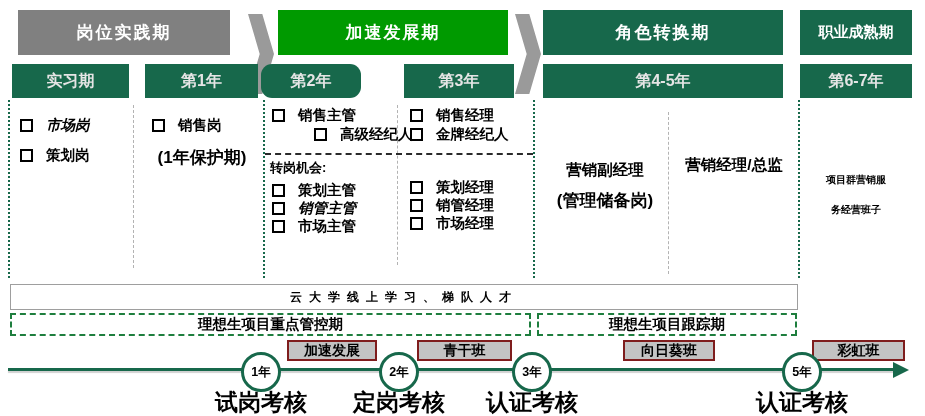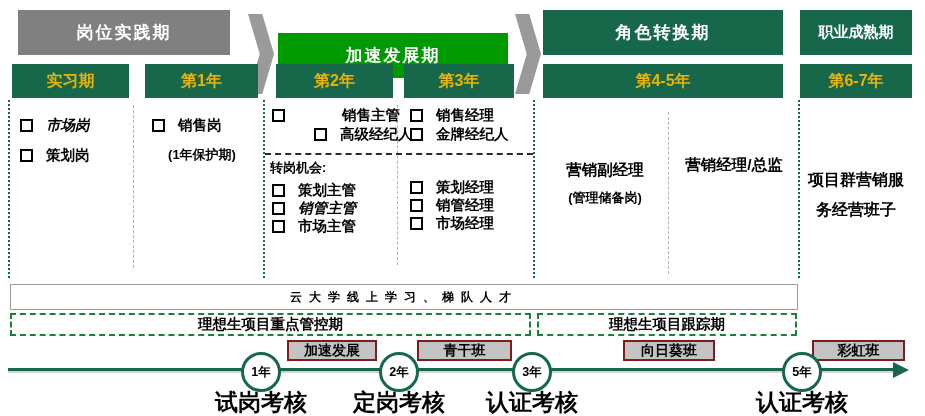--- a/index.html
+++ b/index.html
@@ -3,56 +3,56 @@
 <meta charset="utf-8">
 <style>
   html,body{margin:0;padding:0;background:#fff;}
   .slide{position:relative;width:925px;height:416px;background:#fff;overflow:hidden;
          font-family:"Liberation Sans","DejaVu Sans",sans-serif;color:#000;}
 
   
   .stage{position:absolute;top:10px;height:45px;display:flex;align-items:center;justify-content:center;
          color:#fff;font-weight:bold;font-size:17px;letter-spacing:2px;}
   .stage-1{left:18px;width:212px;background:#808080;}
-  .stage-2{left:278px;width:230px;background:#009A00;margin-top:23px;}
+  .stage-2{left:278px;width:230px;background:#009A00;}
   .stage-3{left:543px;width:240px;background:#17684B;}
   .stage-4{left:800px;width:112px;background:#17684B;font-size:15px;letter-spacing:0;}
 
   .flow-arrow{position:absolute;top:14px;height:80px;width:26px;background:#9a9a9a;
               clip-path:polygon(0 0,55% 0,100% 50%,55% 100%,0 100%,45% 50%);}
   .arrow-1{left:248px;} .arrow-2{left:515px;}
 
   
-  .period{position:absolute;top:64px;height:34px;background:#17684B;color:#eab308;font-weight:bold;
+  .period{position:absolute;top:64px;height:34px;background:#17684B;color:#e5e5e5;font-weight:bold;
           font-size:16px;display:flex;align-items:center;justify-content:center;}
   .per-intern{left:12px;width:117px;}
   .per-y1{left:145px;width:113px;}
-  .per-y2{left:276px;width:117px;}
+  .per-y2{left:261px;width:100px;border-radius:11px;}
   .per-y3{left:404px;width:110px;}
   .per-y45{left:543px;width:240px;}
   .per-y67{left:800px;width:112px;}
 
   
   .vgreen{position:absolute;top:100px;height:178px;width:0;border-left:2px dotted #17684B;}
   .vg-1{left:8px;} .vg-2{left:263px;} .vg-3{left:533px;} .vg-4{left:798px;}
   .vgray{position:absolute;width:0;border-left:1px dashed #b3b3b3;}
   .dv-1{left:133px;top:105px;height:163px;}
   .dv-2{left:397px;top:105px;height:160px;}
   .dv-3{left:668px;top:112px;height:162px;}
   .hdash{position:absolute;left:265px;top:153px;width:268px;border-top:2px dashed #2a2a2a;}
 
   
   .ck-item{position:absolute;display:flex;align-items:center;font-weight:bold;font-size:14.5px;white-space:nowrap;}
   .ck{width:9px;height:9px;border:2px solid #000;margin-right:13px;flex:none;background:#fff;}
-  .note{position:absolute;font-weight:bold;font-size:13px;text-align:center;white-space:nowrap;}
+  .note{position:absolute;font-weight:bold;font-size:17px;text-align:center;white-space:nowrap;}
   .transfer-title{position:absolute;left:270px;top:159px;font-weight:bold;font-size:13px;}
 
   .role-title{position:absolute;font-weight:bold;font-size:15.5px;text-align:center;white-space:nowrap;}
   .mature-block{position:absolute;left:799px;top:165px;width:114px;text-align:center;
-                font-weight:bold;font-size:16px;line-height:30px;}
+                font-weight:bold;font-size:10px;line-height:30px;}
 
   
   .band-solid{position:absolute;left:10px;top:284px;width:786px;height:24px;border:1px solid #9e9e9e;
               background:#fff;display:flex;align-items:center;justify-content:center;
               font-weight:bold;font-size:12px;letter-spacing:7px;}
   .band-dashed{position:absolute;top:313px;height:23px;border:2px dashed #1e7e3e;background:#fff;
                display:flex;align-items:center;justify-content:center;font-weight:bold;font-size:14.5px;
                box-sizing:border-box;}
   .band-control{left:10px;width:521px;}
   .band-track{left:537px;width:260px;}
@@ -112,21 +112,21 @@
     <span class="ck"></span>
     <span>策划岗</span>
   </div>
 
   <div class="ck-item" style="left:152px;top:116px;">
     <span class="ck"></span>
     <span>销售岗</span>
   </div>
   <div class="note" style="left:146px;top:146px;width:112px;">(1年保护期)</div>
 
-  <div class="ck-item" style="left:272px;top:106px;gap:44px;">
+  <div class="ck-item" style="left:272px;top:106px;">
     <span class="ck"></span>
     <span>销售主管</span>
   </div>
   <div class="ck-item" style="left:272px;top:125px;padding-left:42px;">
     <span class="ck"></span>
     <span>高级经纪人</span>
   </div>
 
   <div class="ck-item" style="left:410px;top:106px;">
     <span class="ck"></span>

